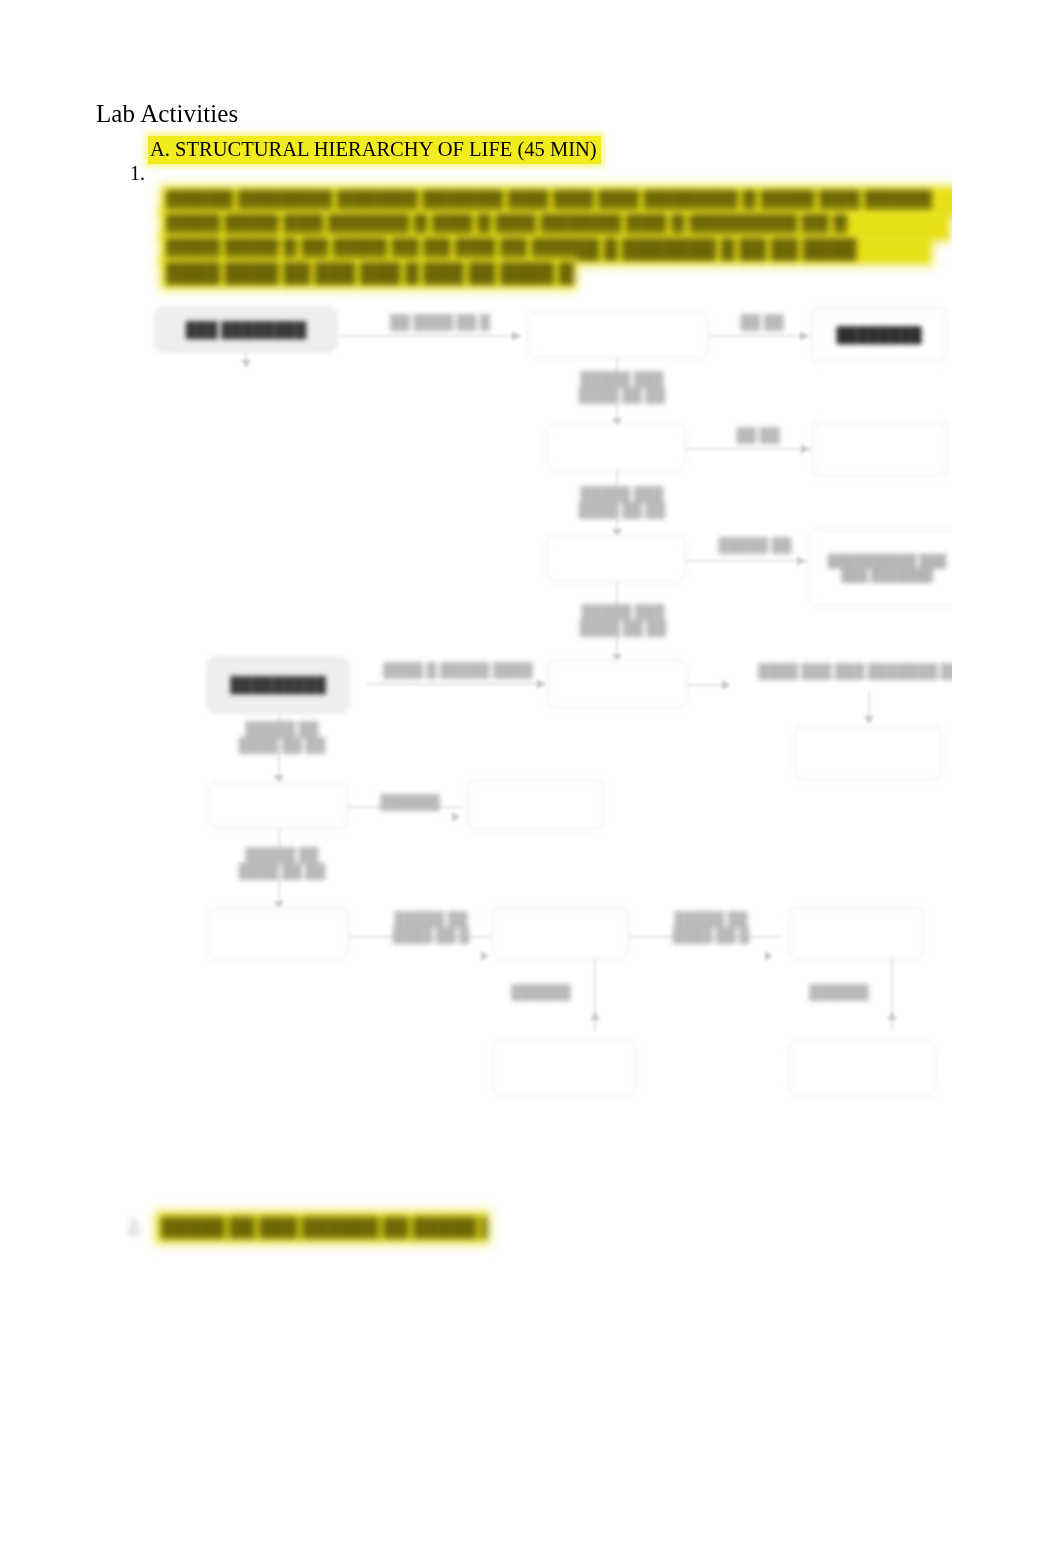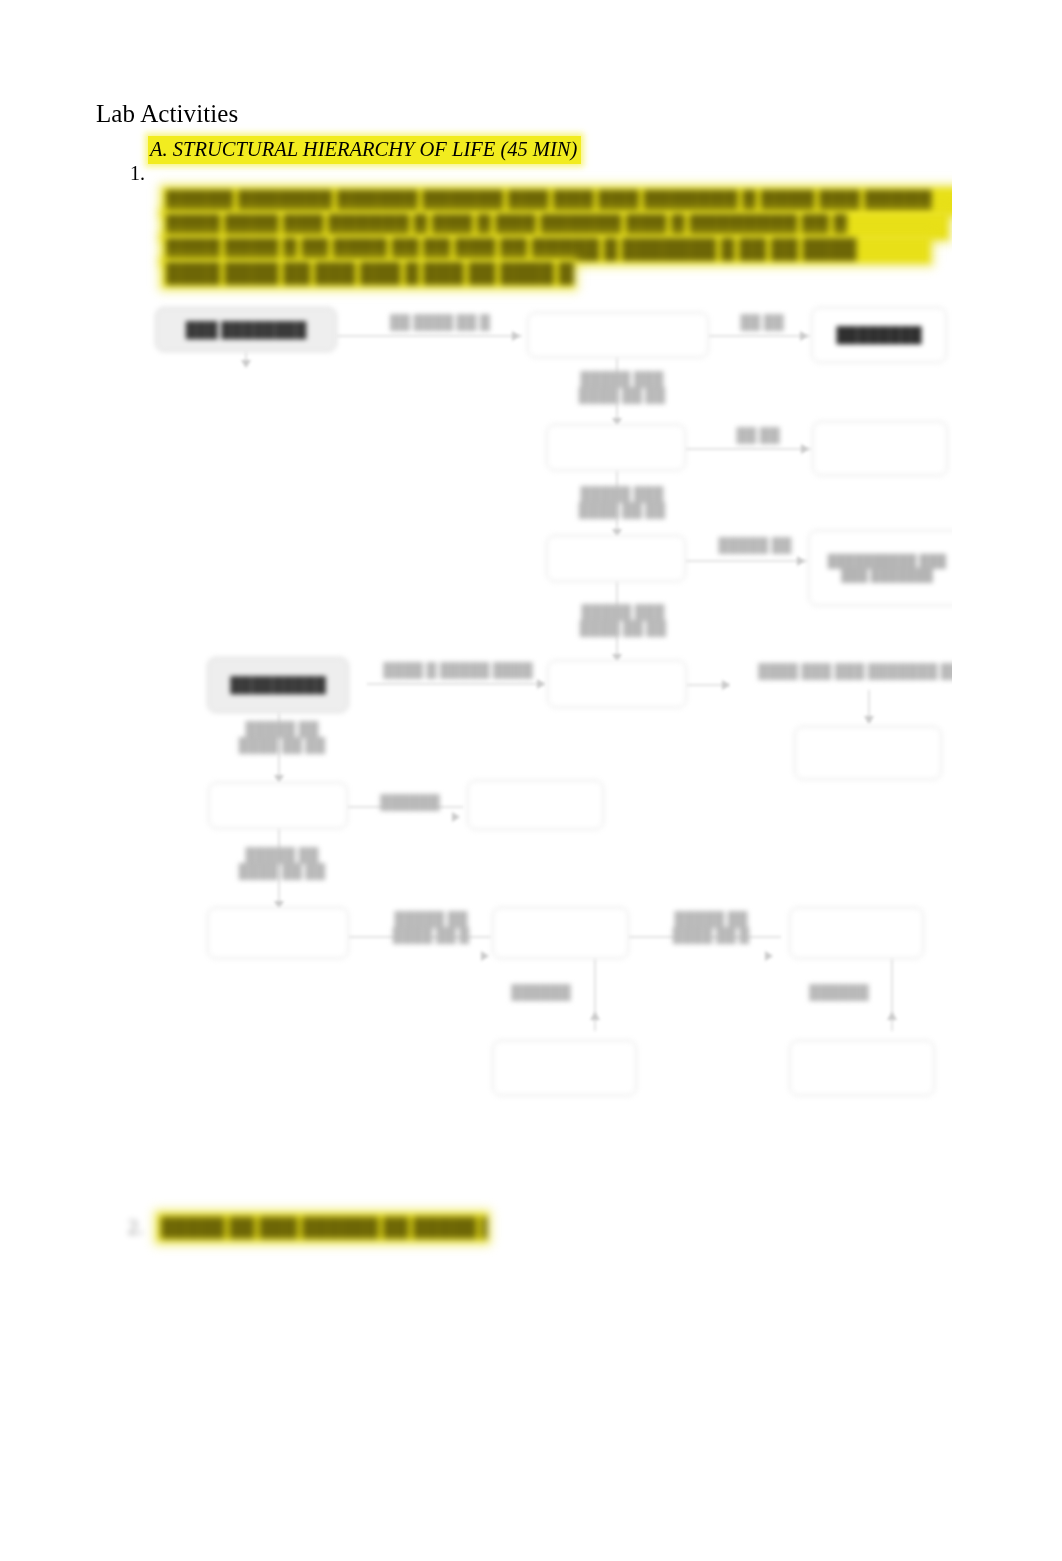--- a/index.html
+++ b/index.html
@@ -33,21 +33,20 @@
   .section-heading {
     position: absolute;
     left: 148px;
     top: 136px;
     font-size: 20.5px;
     line-height: 25px;
     white-space: nowrap;
     background: #f2ec1f;
     padding: 1px 4px 2px 2px;
     box-shadow: 0 0 6px 3px rgba(242,236,31,.55);
-    font-style: italic;
   }
   .list-number {
     position: absolute;
     font-size: 20px;
     line-height: 24px;
   }
   .num-1 { left: 130px; top: 161px; }
   .num-2 { left: 128px; top: 1215px; filter: blur(3.1px); opacity: .5; }
 
   .para-line-1 {

